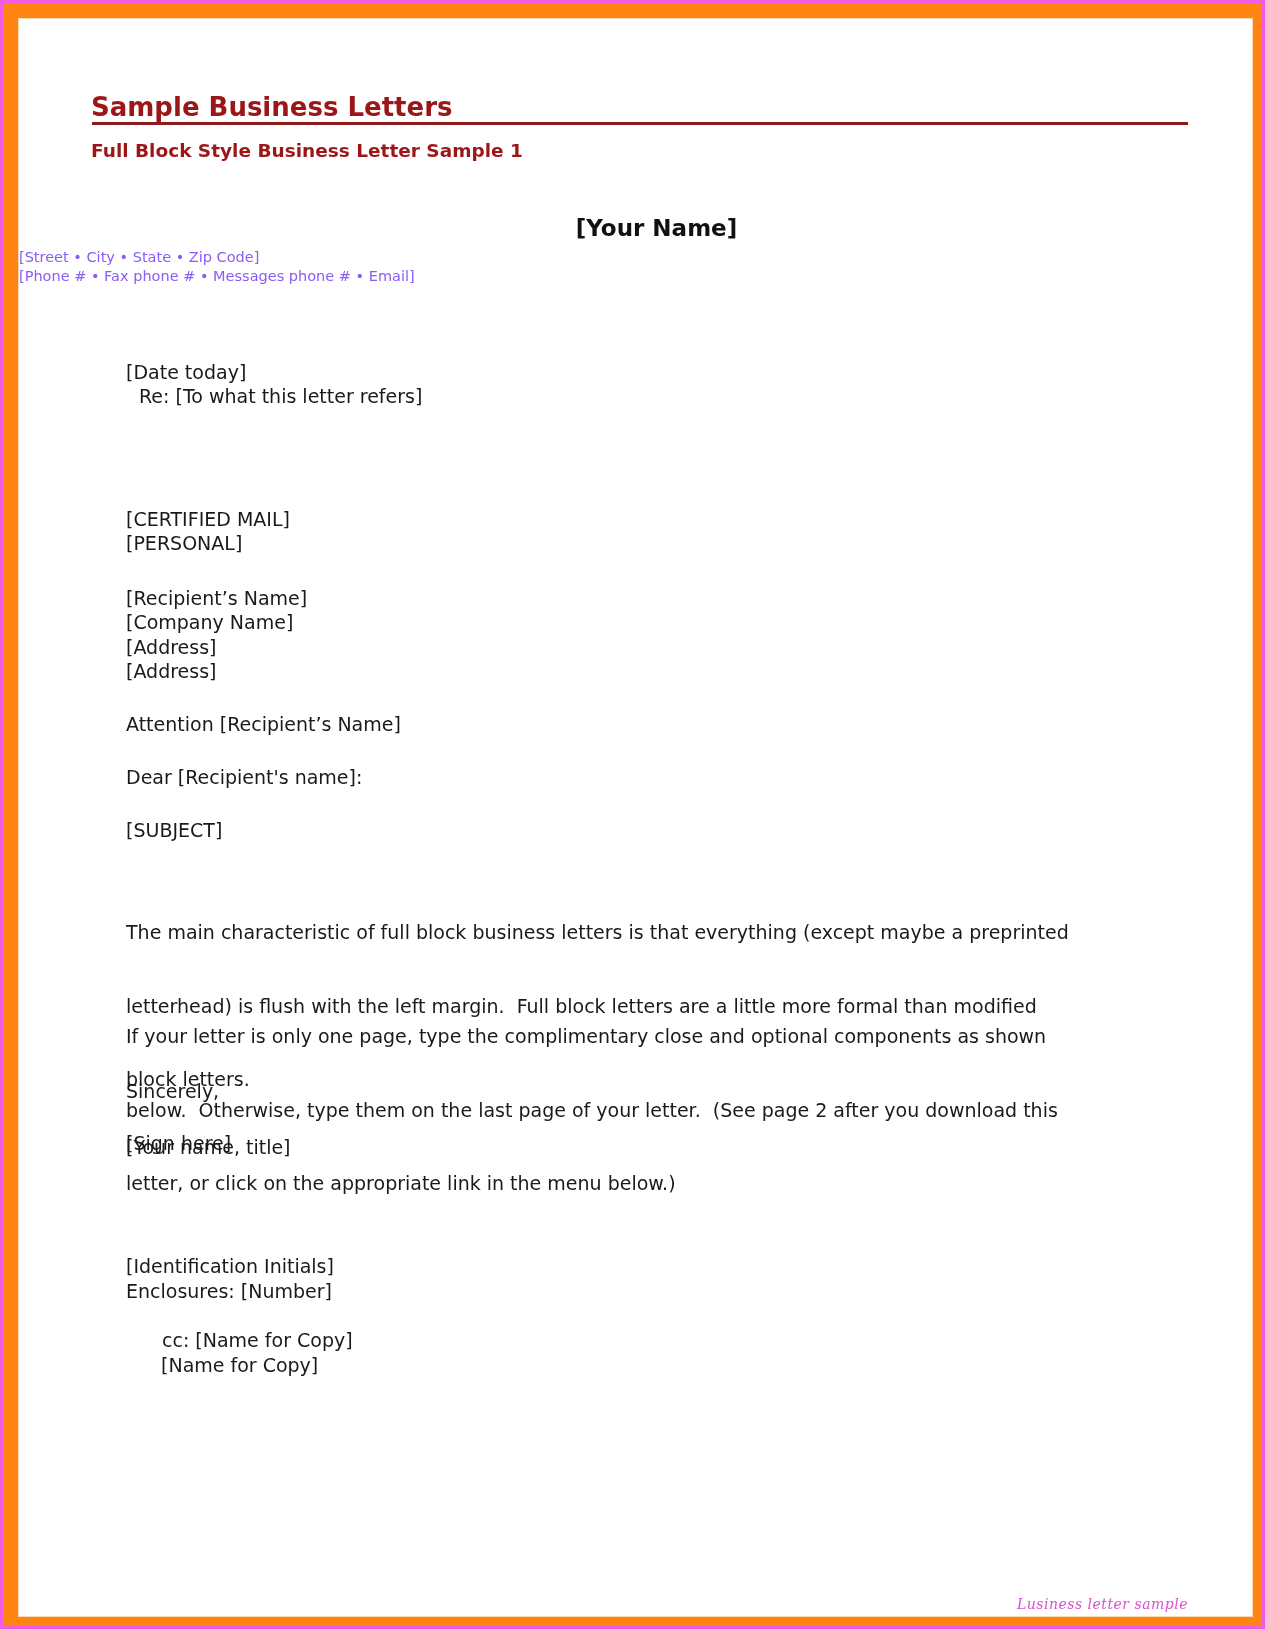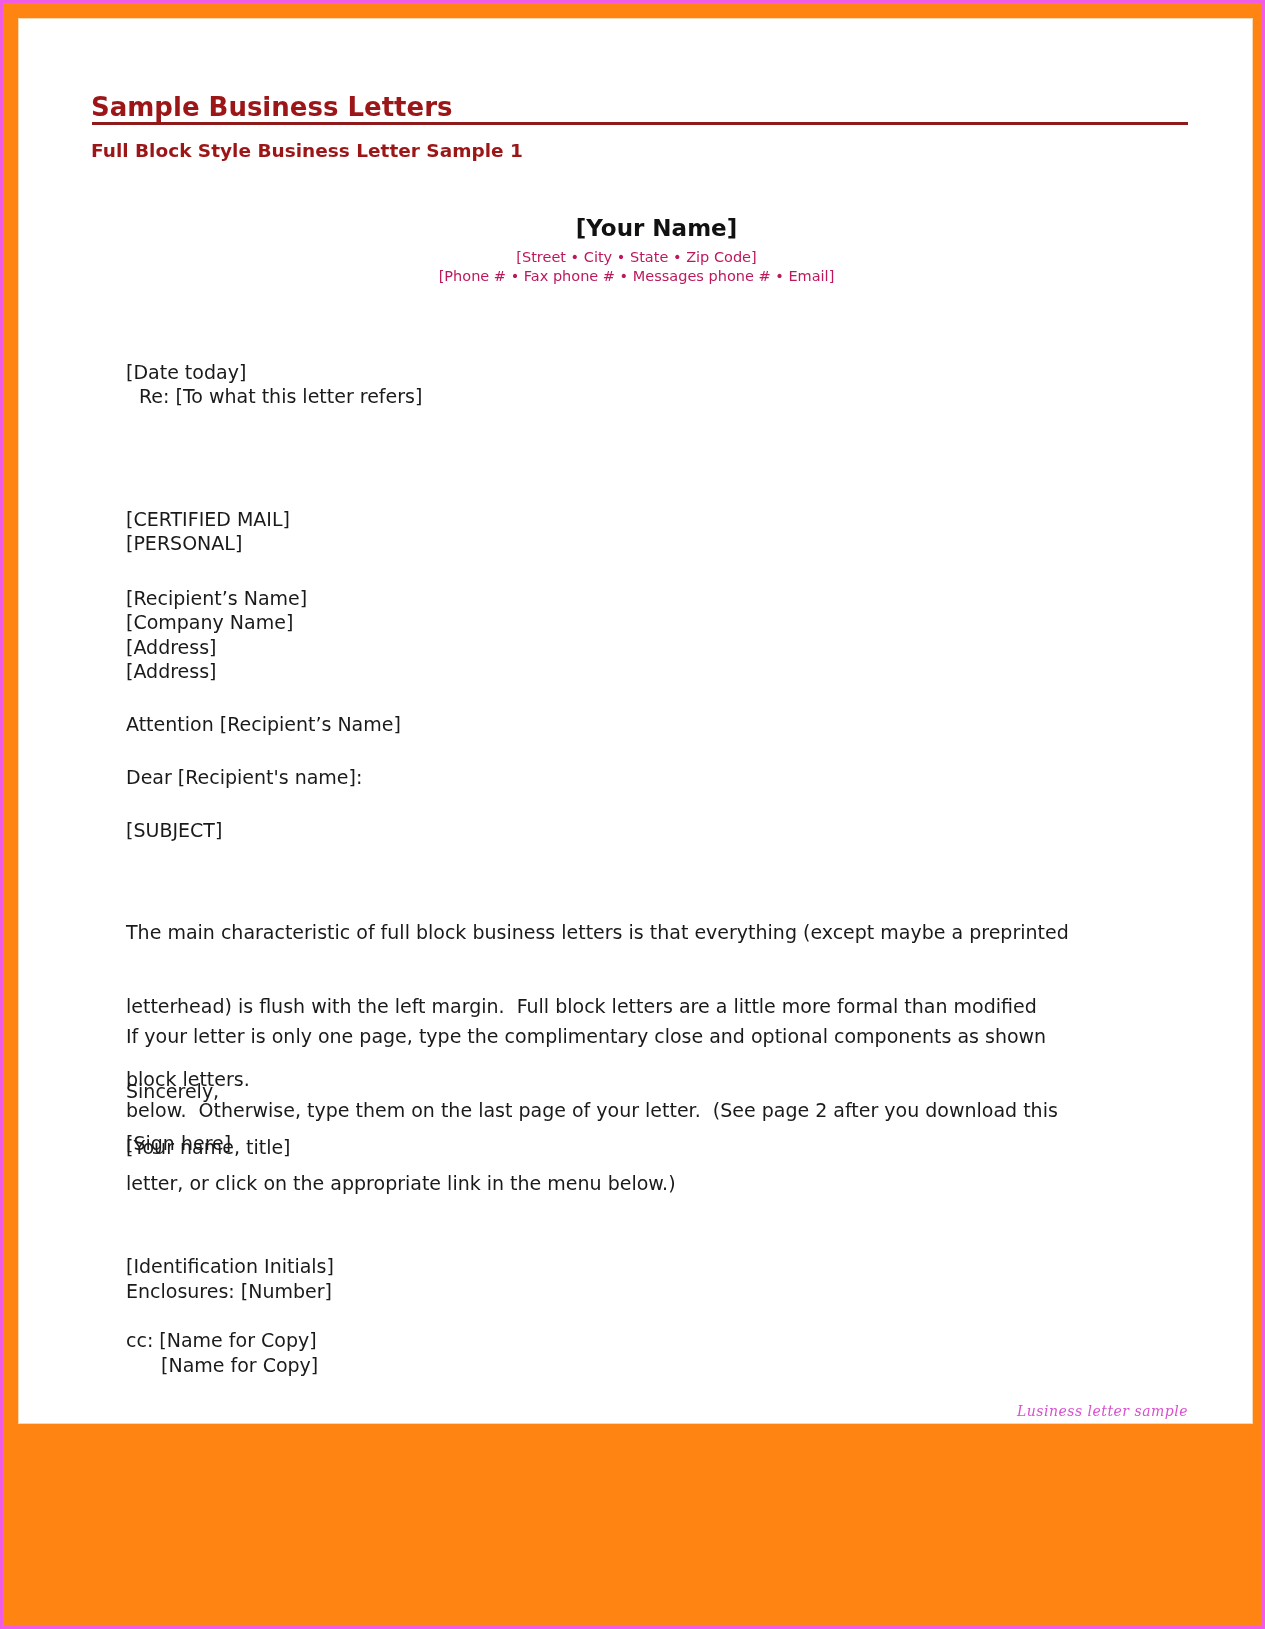--- a/index.html
+++ b/index.html
@@ -7,42 +7,42 @@
       width: 1265px; height: 1629px; overflow: hidden;
       background: #f05ce6;
       font-family: "DejaVu Sans", sans-serif;
       position: relative;
     }
     .frame {
       position: absolute; left: 3px; top: 3px; right: 3px; bottom: 3px;
       background: #ff8412;
     }
     .page {
-      position: absolute; left: 15px; top: 15px; width: 1235px; height: 1406px;
+      position: absolute; left: 15px; top: 15px; width: 1235px; height: 1599px;
       background: #ffffff;
       border: 1px solid #f6d9b2;
       box-sizing: border-box;
       padding-left: 48px;
     }
     .abs { position: absolute; white-space: pre; }
     .title {
       left: 72px; top: 73px; font-size: 26px; font-weight: bold; color: #9c1618;
       font-family: "DejaVu Sans", sans-serif;
     }
     .rule {
       position: absolute; left: 73px; top: 103px; width: 1096px; height: 3px; background: #8e1a1c;
     }
     .subtitle {
       left: 72px; top: 121px; font-size: 18.5px; font-weight: bold; color: #9c1618;
     }
     .yourname {
       left: 0; width: 1235px; text-align: center; top: 196px; font-size: 23px; font-weight: bold; color: #111; margin-left: 20px;
     }
     .addr {
-      left: 0; width: 1235px; text-align: center; font-size: 14.5px; color: #be185d;
+      left: 0; width: 1235px; font-size: 14.5px; color: #8b5cf6;
     }
     .body-text {
       left: 107px; font-size: 19px; color: #1a1a1a; line-height: 24.5px;
     }
     .para {
       left: 107px; font-size: 19px; color: #1a1a1a; line-height: 24.5px; white-space: pre;
     }
     .watermark {
       position: absolute; right: 64px; bottom: 4px;
       font-family: "DejaVu Serif", serif; font-style: italic;
@@ -88,18 +88,18 @@
       <div>If your letter is only one page, type the complimentary close and optional components as shown</div>
       <div>below.  Otherwise, type them on the last page of your letter.  (See page 2 after you download this</div>
       <div>letter, or click on the appropriate link in the menu below.)</div>
     </div>
 
     <div class="abs body-text" style="top:1060px;">Sincerely,</div>
     <div class="abs body-text" style="top:1112px;">[Sign here]</div>
     <div class="abs body-text" style="top:1116px;">[Your name, title]</div>
     <div class="abs body-text" style="top:1235px;">[Identification Initials]</div>
     <div class="abs body-text" style="top:1260px;">Enclosures: [Number]</div>
-    <div class="abs body-text" style="top:1309px;">cc: [Name for Copy]</div>
+    <div class="abs body-text" style="top:1309px;margin-left:36px;">cc: [Name for Copy]</div>
     <div class="abs body-text" style="top:1334px; left:142px;">[Name for Copy]</div>
 
     <div class="watermark">Lusiness letter sample</div>
   </div>
 </div>
 
 </body></html>

